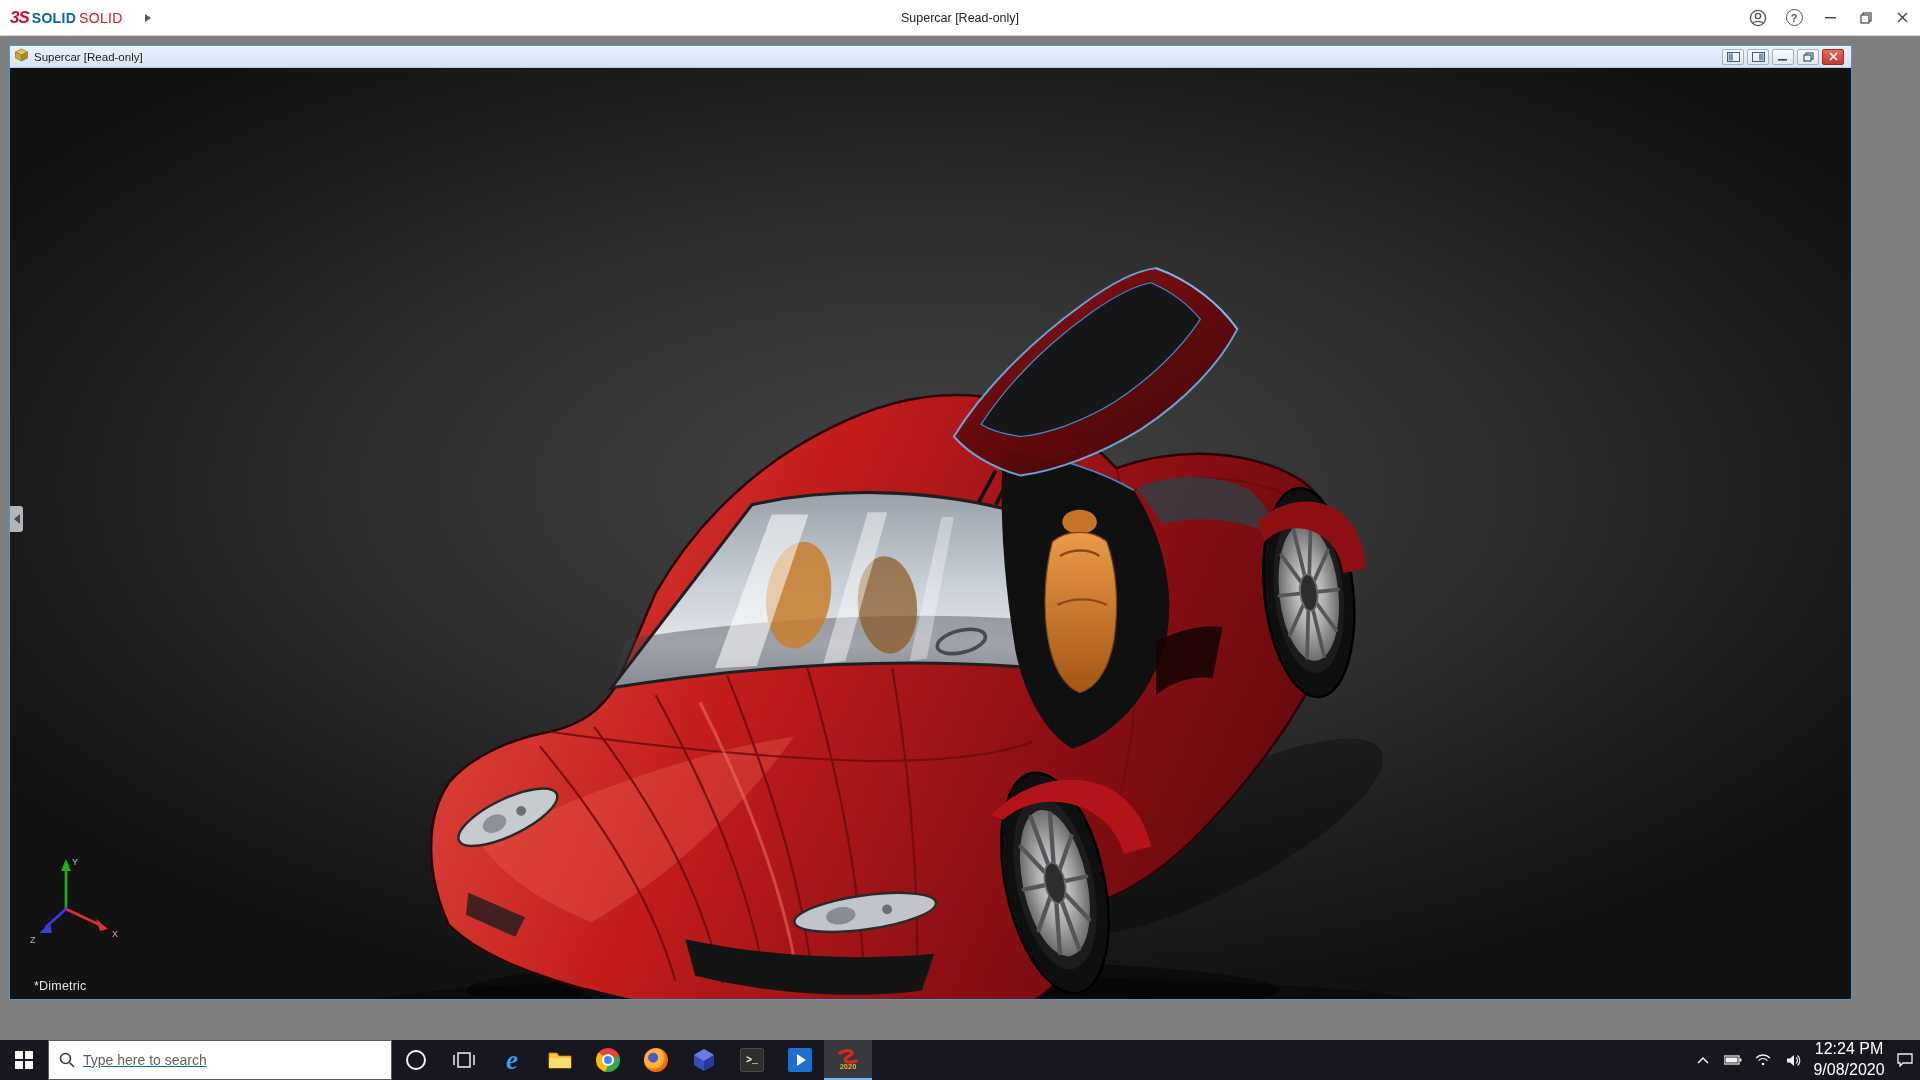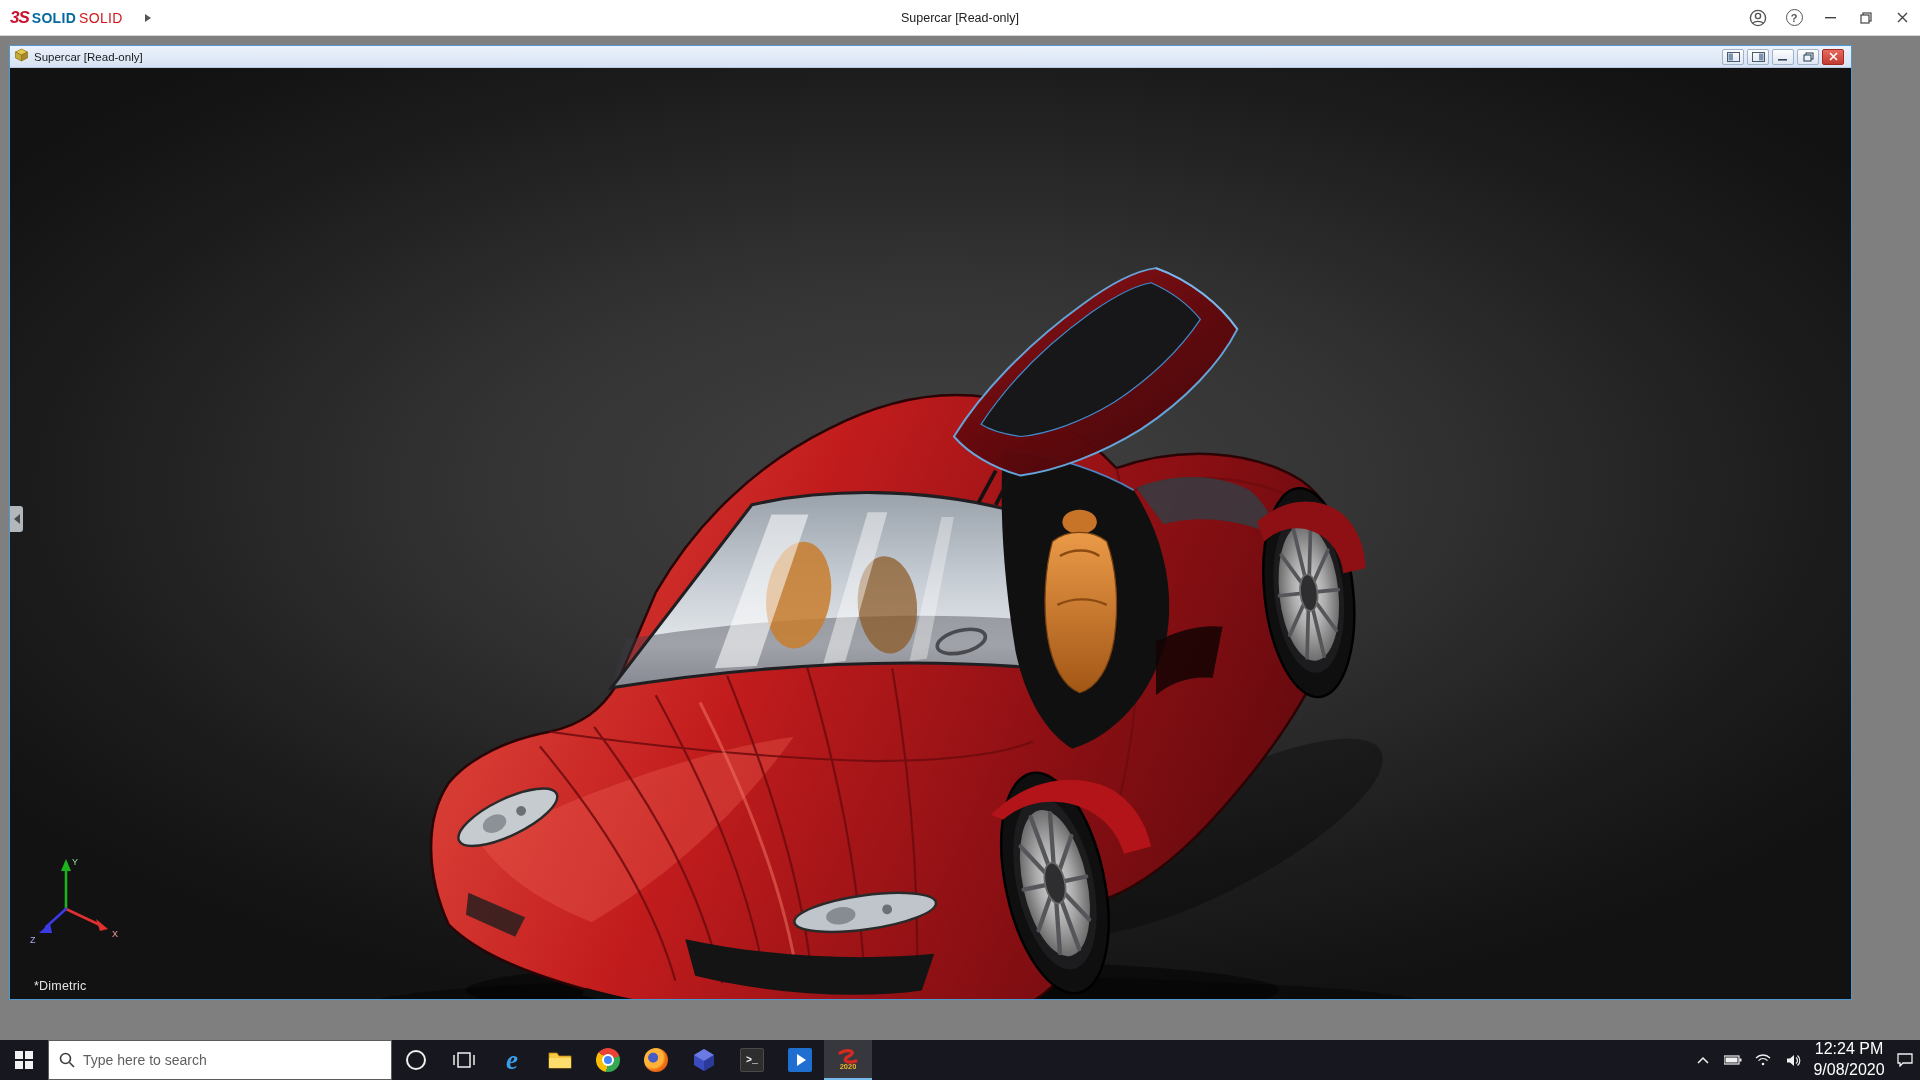--- a/index.html
+++ b/index.html
@@ -40,21 +40,21 @@
   .panel-tab .tri { width:0; height:0; border-top:5px solid transparent; border-bottom:5px solid transparent; border-right:6px solid #4a4a4a; }
 
   .triad { position:absolute; left:18px; bottom:52px; width:110px; height:110px; }
   .orientation-label { position:absolute; left:24px; bottom:6px; font-size:12.5px; color:#e4e4e4; letter-spacing:.2px; }
 
   
   .taskbar { position:absolute; bottom:0; left:0; width:1920px; height:40px; background:#17171f; display:flex; align-items:stretch; z-index:40; }
   .tk-btn { border:none; background:transparent; display:flex; align-items:center; justify-content:center; height:40px; }
   .start-btn { width:48px; }
   .search-box { width:344px; background:#ffffff; border:1px solid #5c5c5c; display:flex; align-items:center; padding-left:10px; gap:8px; }
-  .search-box input { border:none; outline:none; flex:1; font-size:14px; color:#c2410c; font-family:"Liberation Sans",sans-serif; background:transparent; }
+  .search-box input { border:none; outline:none; flex:1; font-size:14px; color:#0369a1; font-family:"Liberation Sans",sans-serif; background:transparent;text-decoration:underline; }
   .search-box input::placeholder { color:#5f5f5f; }
   .tk-app { width:48px; position:relative; }
   .tk-app.active { background:rgba(255,255,255,.14); box-shadow:inset 0 -2px 0 #76b9ed; }
   .cortana-ring { width:20px; height:20px; border:2px solid #f0f0f0; border-radius:50%; }
   .edge-e { font-family:"Liberation Serif",serif; font-weight:700; font-style:italic; font-size:27px; color:#3b9ce8; line-height:1; }
   .chrome-icon { width:24px; height:24px; border-radius:50%; position:relative;
     background:conic-gradient(from -50deg, #ea4335 0 120deg, #34a853 0 240deg, #fbbc05 0 360deg); }
   .chrome-icon::before { content:""; position:absolute; left:6px; top:6px; width:12px; height:12px; background:#fff; border-radius:50%; }
   .chrome-icon::after { content:""; position:absolute; left:8px; top:8px; width:8px; height:8px; background:#4285f4; border-radius:50%; }
   .firefox-icon { width:24px; height:24px; border-radius:50%;

